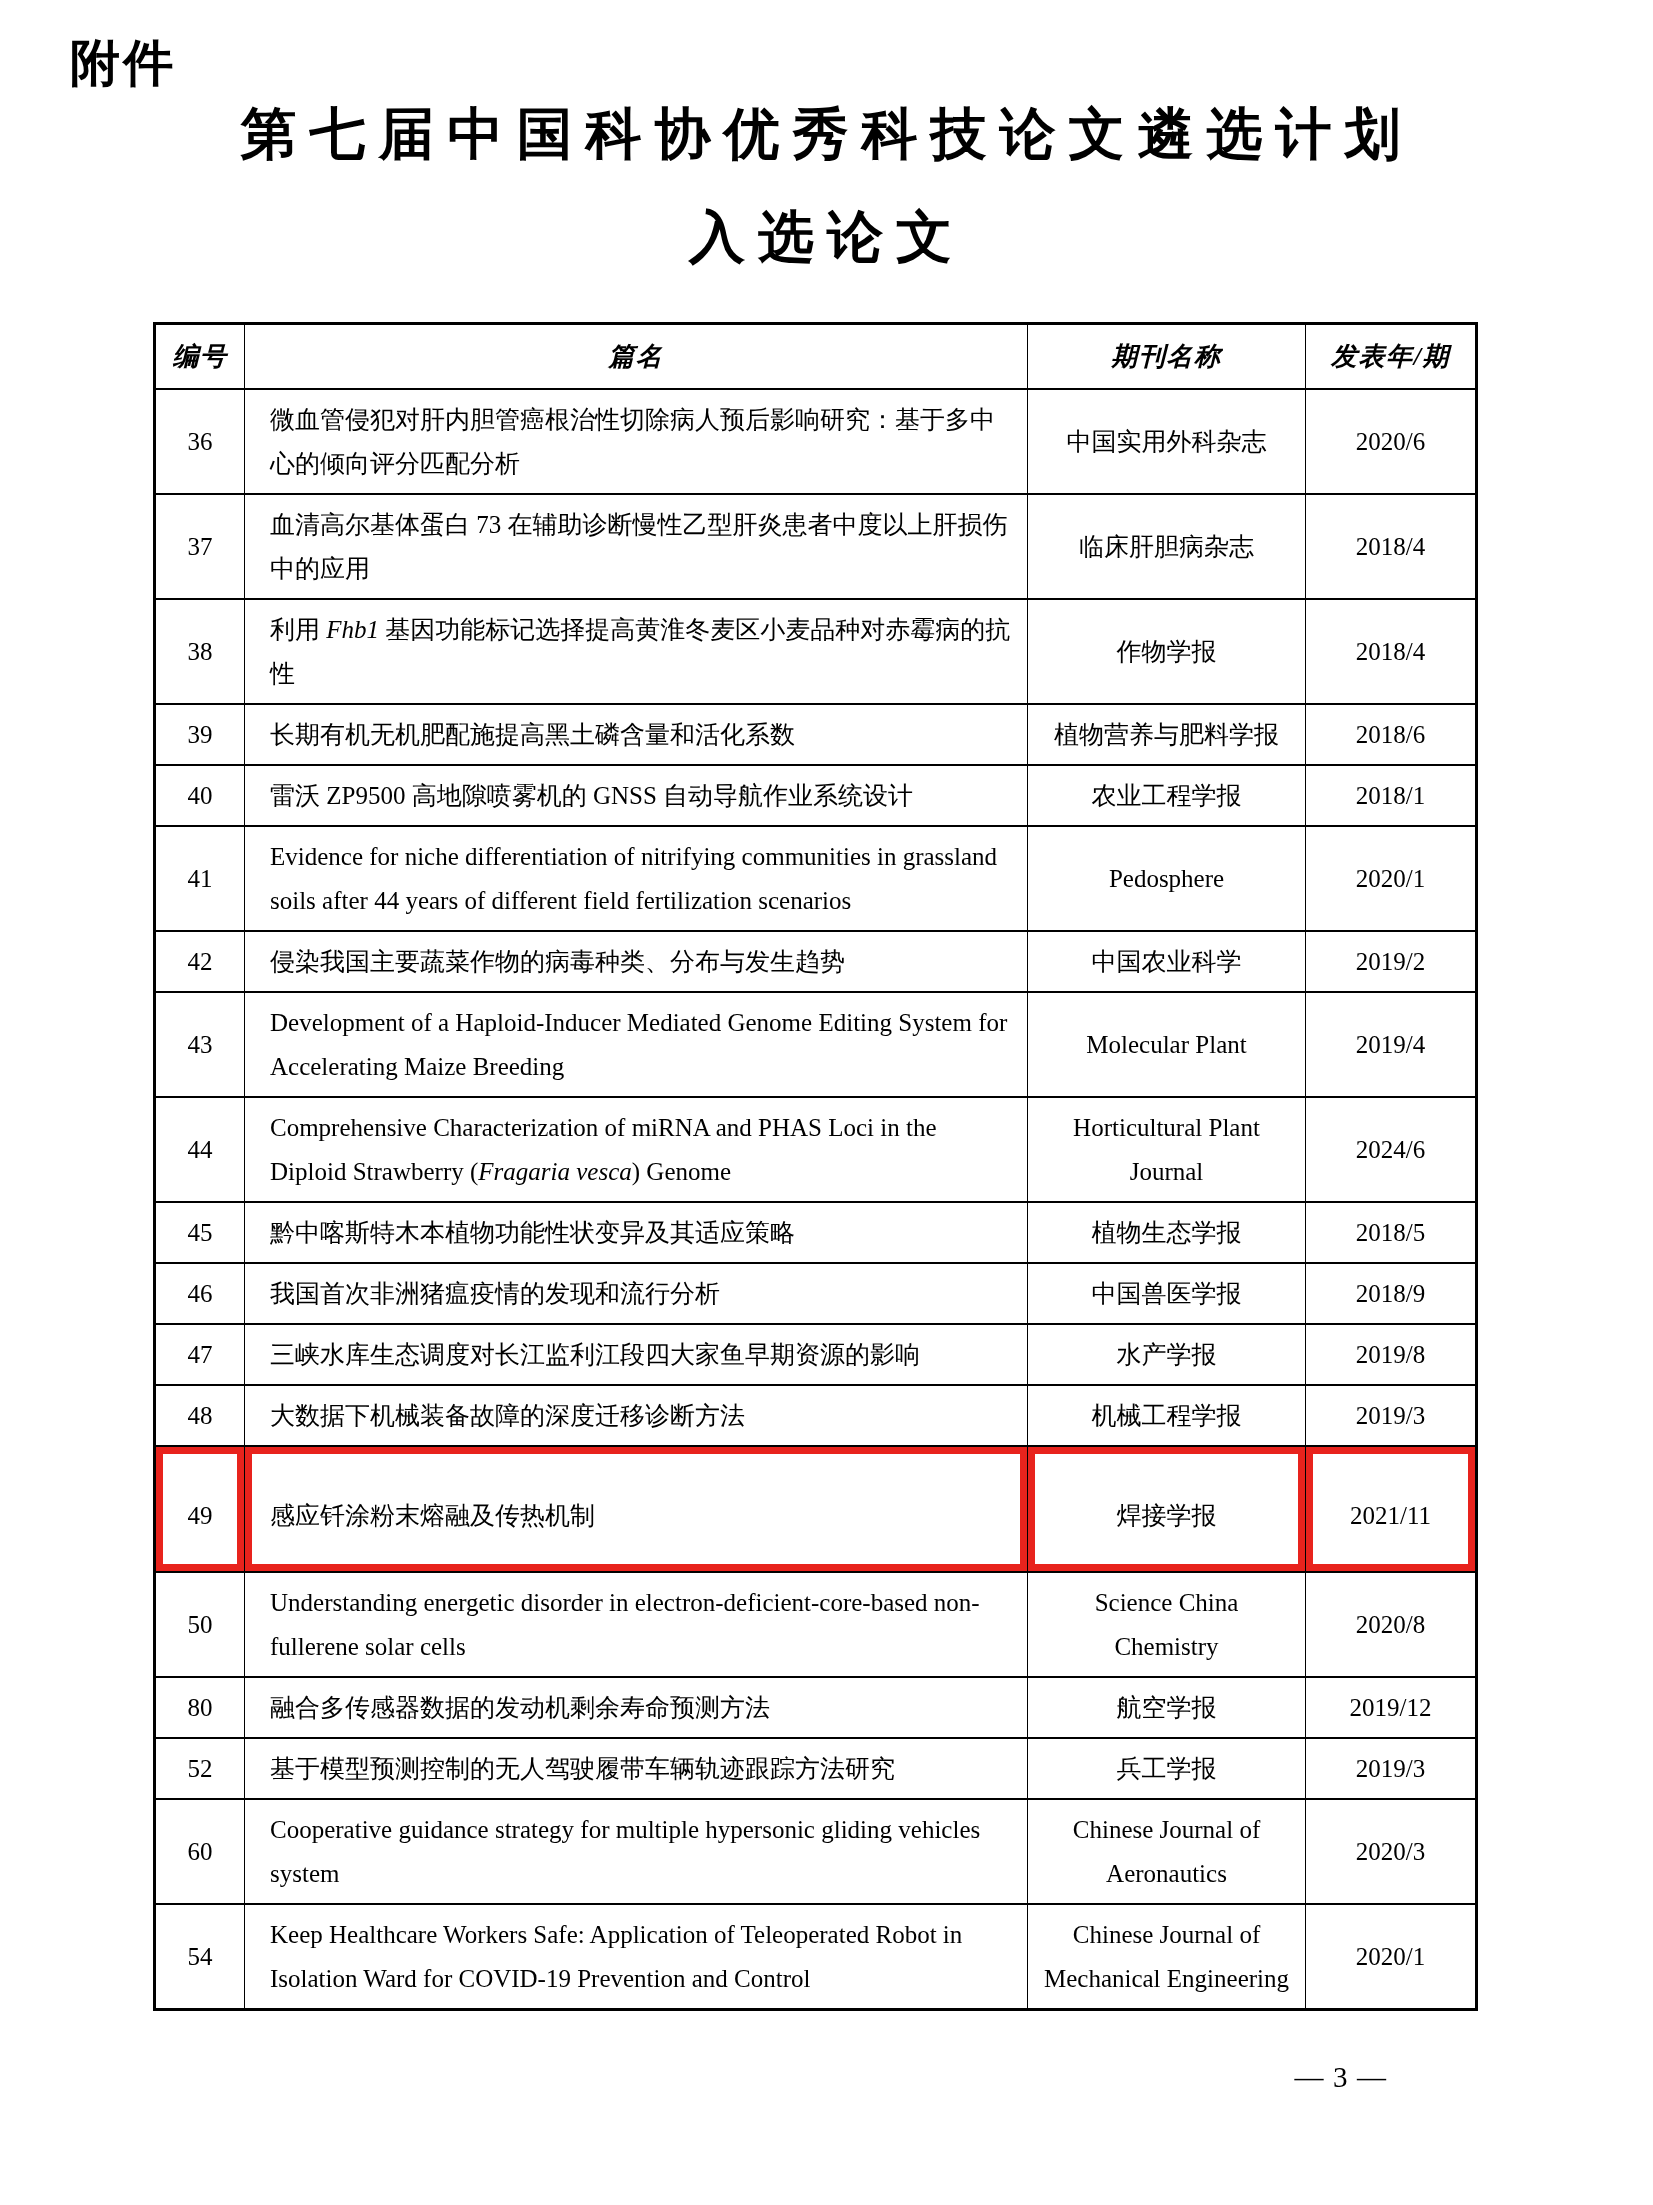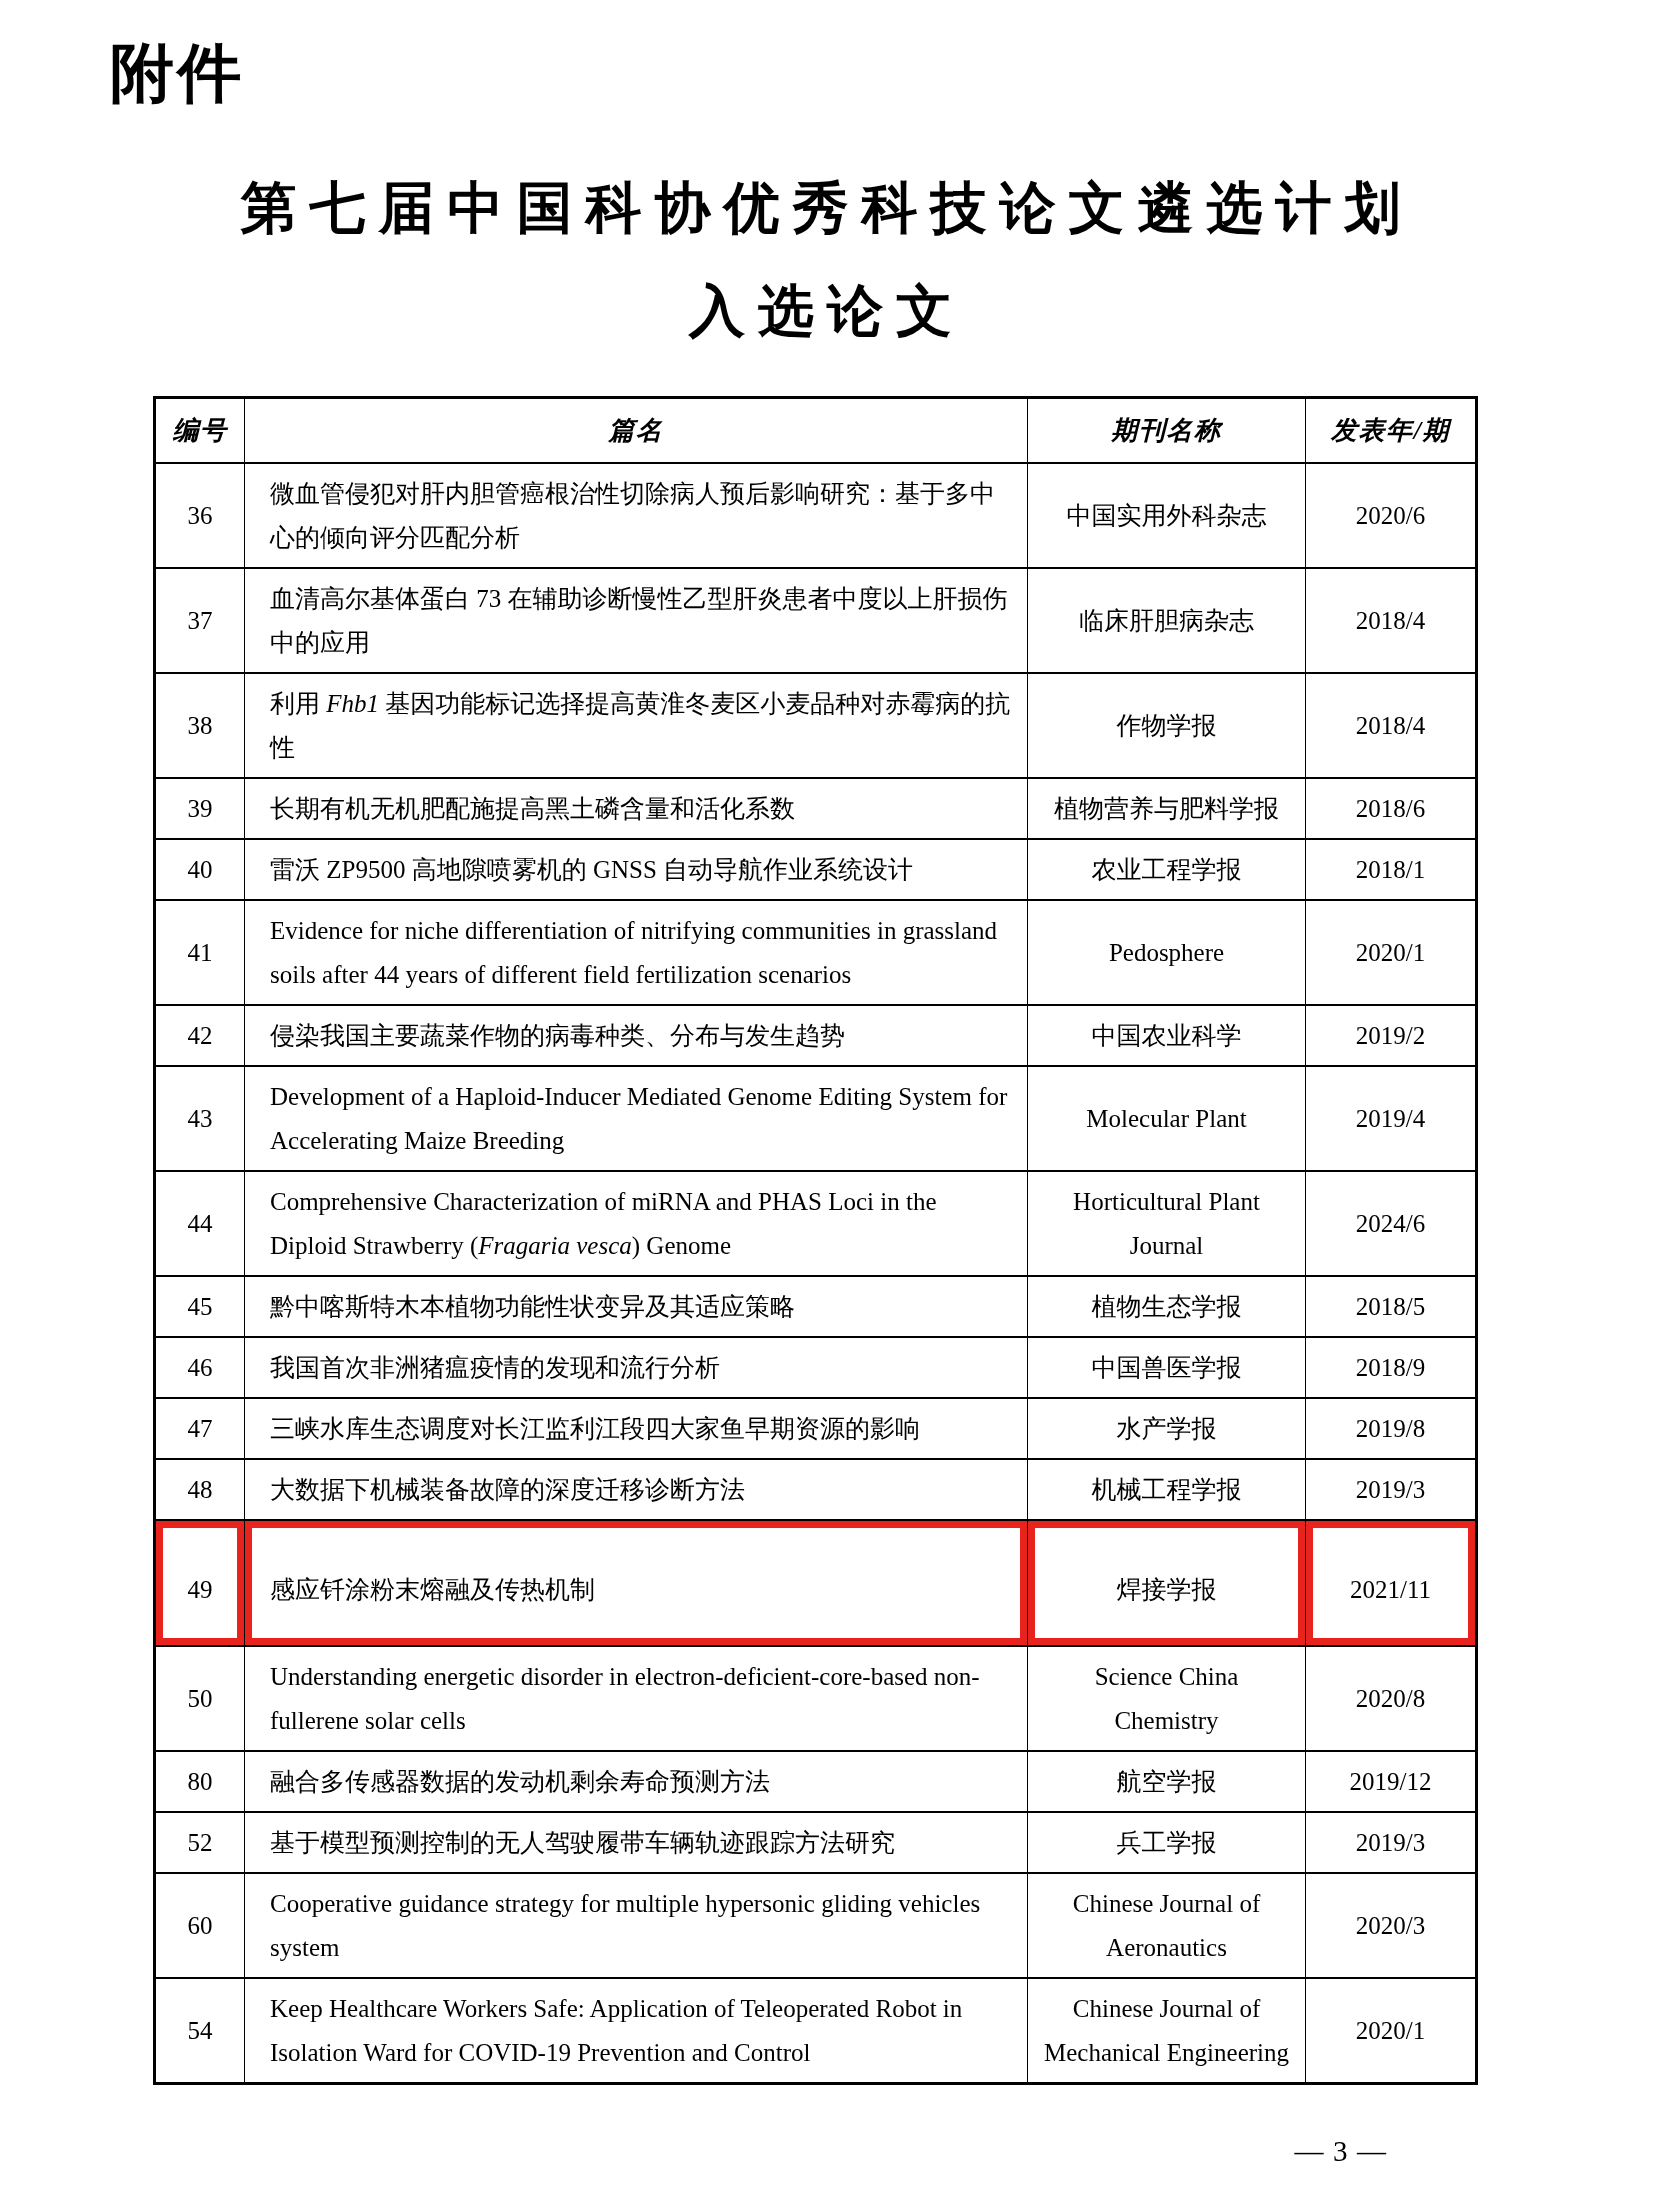--- a/index.html
+++ b/index.html
@@ -5,25 +5,25 @@
   :root { --red: #e8231d; }
   * { box-sizing: border-box; }
   html, body { margin: 0; padding: 0; }
   body {
     width: 1654px; height: 2205px;
     background: #ffffff; color: #000;
     font-family: "Liberation Serif", "DejaVu Serif", serif;
     overflow: hidden;
   }
   .attachment {
-    font-size: 64px; font-weight: 700;
-    margin: 30px 0 0 110px;
+    font-size: 50px; font-weight: 700;
+    margin: 30px 0 0 70px;
     letter-spacing: 3.2px;
   }
-  .titles { text-align: center; margin-top: 54px; }
+  .titles { text-align: center; }
   .title-line1 {
     font-size: 56px; font-weight: 700; letter-spacing: 13px;
   }
   .title-line2 {
     font-size: 56px; font-weight: 700; letter-spacing: 13px;
     margin-top: 27px;
   }
   table.papers {
     border-collapse: collapse;
     table-layout: fixed;

